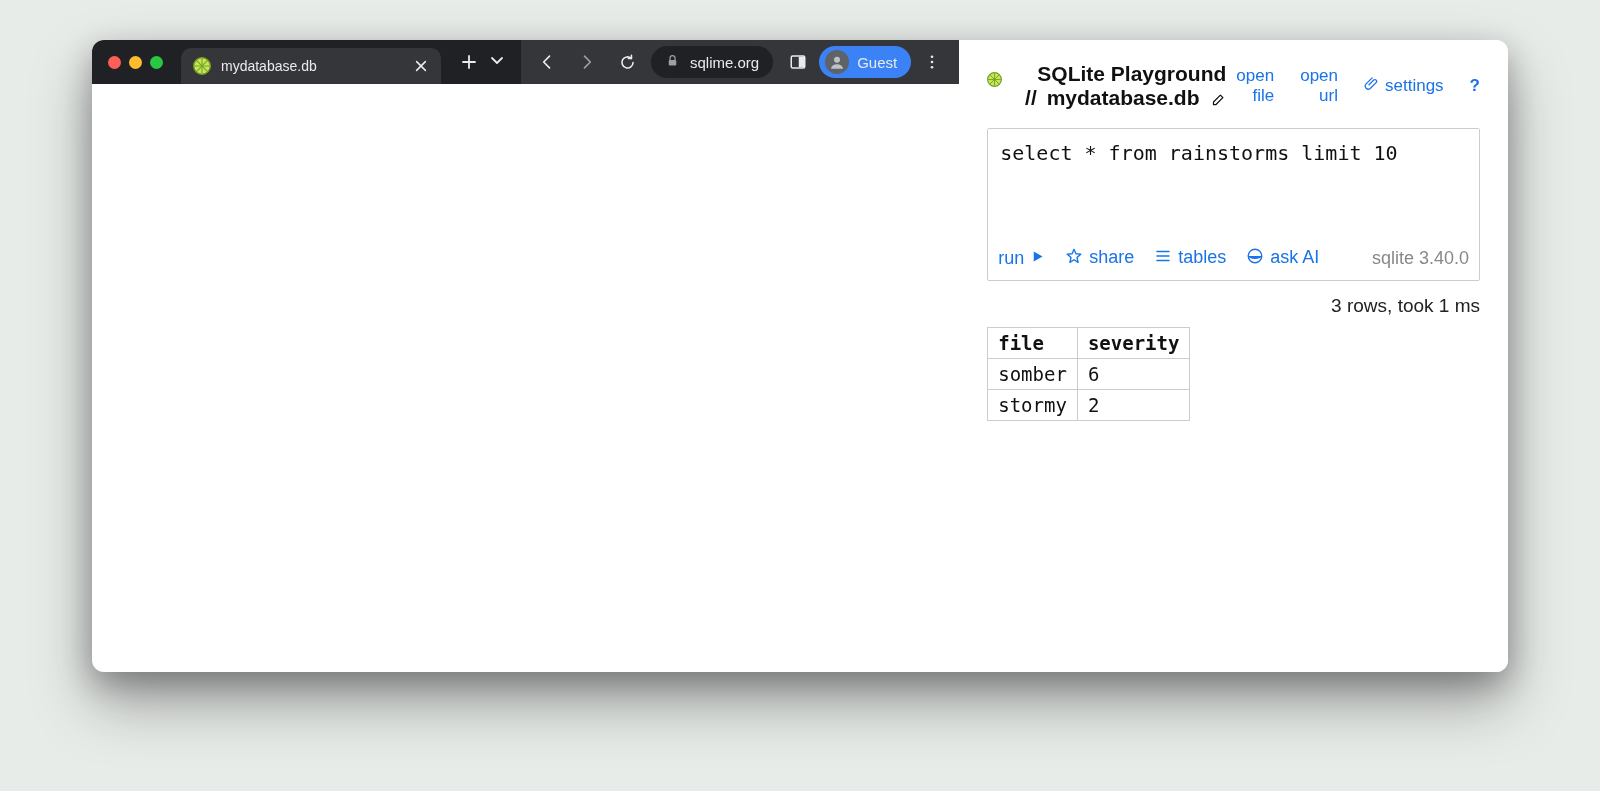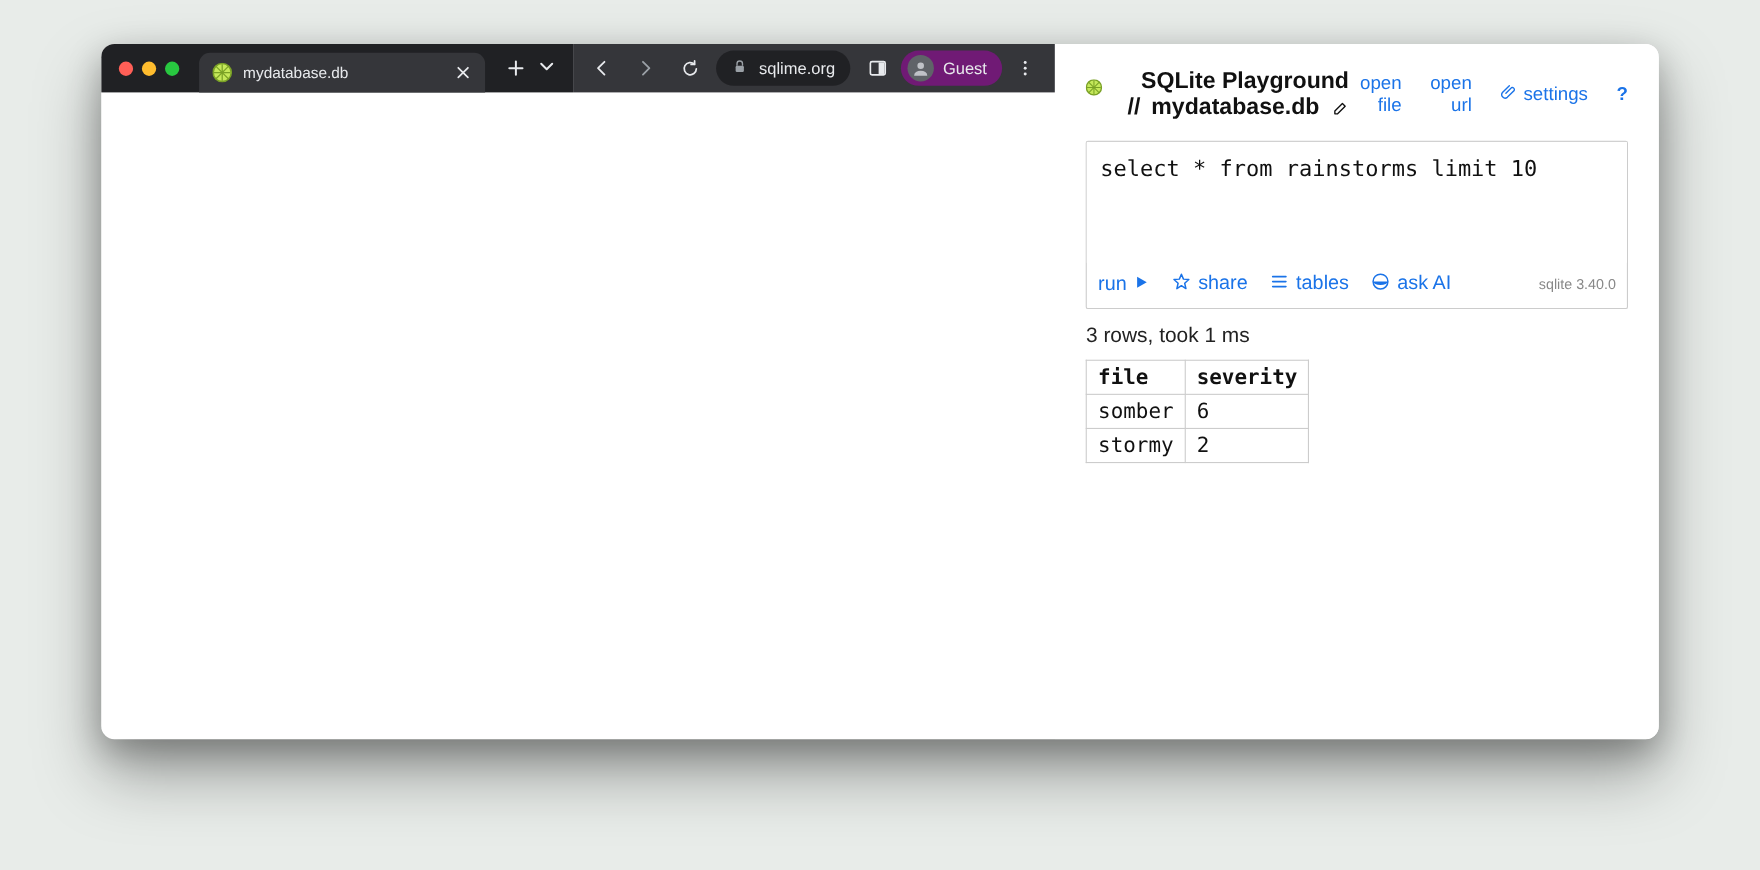--- a/index.html
+++ b/index.html
@@ -130,21 +130,21 @@
     display: flex; align-items: center; gap: 4px;
   }
   .panel-btn, .menu-btn {
     width: 34px; height: 34px;
     display: flex; align-items: center; justify-content: center;
     cursor: pointer;
   }
   .profile-chip {
     display: flex; align-items: center;
     gap: 8px;
-    background: #701a75;
+    background: #3b82f6;
     border-radius: 18px;
     padding: 4px 14px 4px 6px;
     cursor: pointer;
     font-size: 15px;
   }
   .avatar {
     width: 24px; height: 24px; border-radius: 50%;
     background: #5f6368;
     display:flex;align-items:center;justify-content:center;
   }
@@ -223,26 +223,27 @@
     color: var(--link-blue);
     text-decoration: none;
     cursor: pointer;
     display: flex;
     align-items: flex-start;
     gap: 6px;
   }
   .editor-toolbar .version {
     margin-left: auto;
     color: var(--text-muted);
-    font-size: 13px;
+    font-size: 18px;
   }
   .status-line {
     margin-top: 14px;
     font-size: 19px;
     color: #222;
+    text-align: right;
   }
   .result-table {
     margin-top: 10px;
     border-collapse: collapse;
     font-family: ui-monospace, SFMono-Regular, "SF Mono", Menlo, Consolas, monospace;
     font-size: 19px;
   }
   .result-table th, .result-table td {
     border: 1px solid var(--border-gray);
     padding: 4px 10px;

